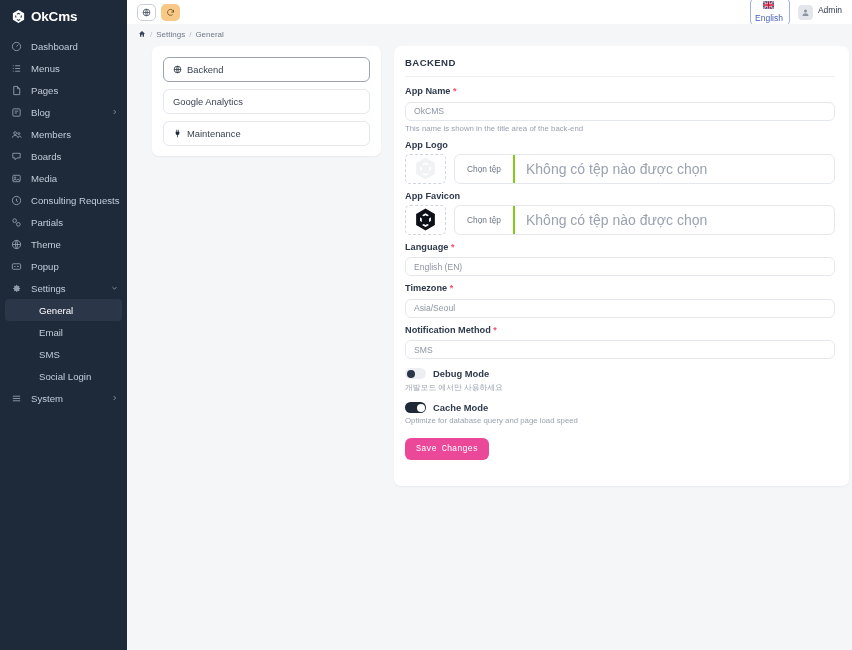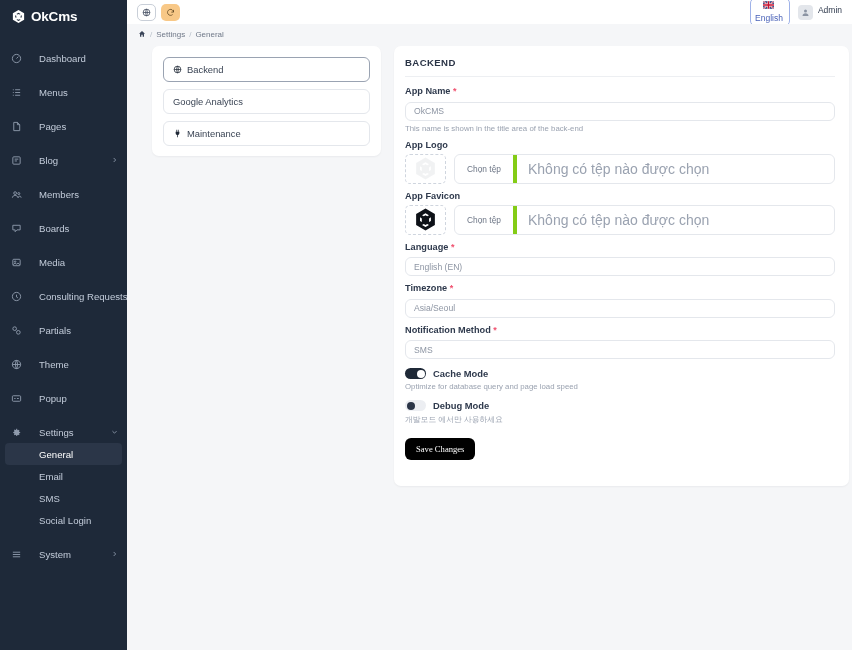--- a/index.html
+++ b/index.html
@@ -30,26 +30,25 @@
     color: #ffffff;
     font-size: 13.5px;
     font-weight: 700;
     letter-spacing: -0.2px;
   }
   .nav { padding-top: 3px; }
   .nav-item {
     display: flex; align-items: center;
     height: 22px;
     padding-left: 11px;
-    gap: 17px;
+    gap: 9px;
     font-size: 9.6px;
     color: #c3ccda;
     cursor: pointer;
     position: relative;
-    margin-top: 12px;
   }
   .nav-item .ico {
     width: 11px; height: 11px; flex: 0 0 11px;
     display: flex; align-items: center; justify-content: center;
     color: #8f9bad;
   }
   .nav-item .ico svg { width: 11px; height: 11px; display: block; }
   .nav-item .label { white-space: nowrap; }
   .nav-item .chev {
     position: absolute; right: 9px; top: 50%;
@@ -238,21 +237,21 @@
     display: flex; align-items: center;
     overflow: hidden;
     background: #fff;
   }
   .file-btn {
     font-size: 8.4px;
     color: #6d7686;
     padding: 0 12px;
     height: 100%;
     display: flex; align-items: center;
-    border-right: 4px solid #84cc16;
+    border-right: 2px solid #84cc16;
     cursor: pointer;
     white-space: nowrap;
   }
   .file-name {
     font-size: 14px;
     color: #9aa2b0;
     padding-left: 11px;
     white-space: nowrap;
   }
 
@@ -271,26 +270,26 @@
     position: absolute; top: 1.5px;
     width: 8px; height: 8px; border-radius: 50%;
   }
   .switch.off .knob { left: 1.5px; background: #2b3547; }
   .switch.on .knob { right: 1.5px; background: #ffffff; }
   .toggle-label { font-size: 9.4px; color: #2f3a4d; font-weight: 600; }
   .toggle-help { font-size: 7.8px; color: #9aa2b0; margin-top: 3px; }
 
   .save-btn {
     margin-top: 13px;
-    background: #000000;
+    background: #ec4899;
     color: #ffffff;
     border: none;
     border-radius: 6px;
     font-size: 8.6px;
-    font-family: Liberation Serif, serif;
+    font-family: Liberation Mono, monospace;
     padding: 6px 11px;
     cursor: pointer;
     text-align: center;
   }
 </style>
 </head>
 <body>
 
 <div id="sidebar">
 
@@ -623,36 +622,36 @@
         <label class="f-label">
           <span>Notification Method</span>
           <span class="req">*</span>
         </label>
         <input class="f-input" type="text" value="SMS" style="">
       </div>
 
       
       <div>
         <div class="toggle-row">
+          <div class="switch off">
+            <span class="knob"></span>
+          </div>
+          <span class="toggle-label">Debug Mode</span>
+        </div>
+        <div class="toggle-help">개발모드 에서만 사용하세요</div>
+      </div>
+
+      
+      <div>
+        <div class="toggle-row">
           <div class="switch on">
             <span class="knob"></span>
           </div>
           <span class="toggle-label">Cache Mode</span>
         </div>
         <div class="toggle-help">Optimize for database query and page load speed</div>
       </div>
 
-      
-      <div>
-        <div class="toggle-row">
-          <div class="switch off">
-            <span class="knob"></span>
-          </div>
-          <span class="toggle-label">Debug Mode</span>
-        </div>
-        <div class="toggle-help">개발모드 에서만 사용하세요</div>
-      </div>
-
       <button class="save-btn">Save Changes</button>
 
     </div>
   </div>
 </div>
 
 </body></html>

